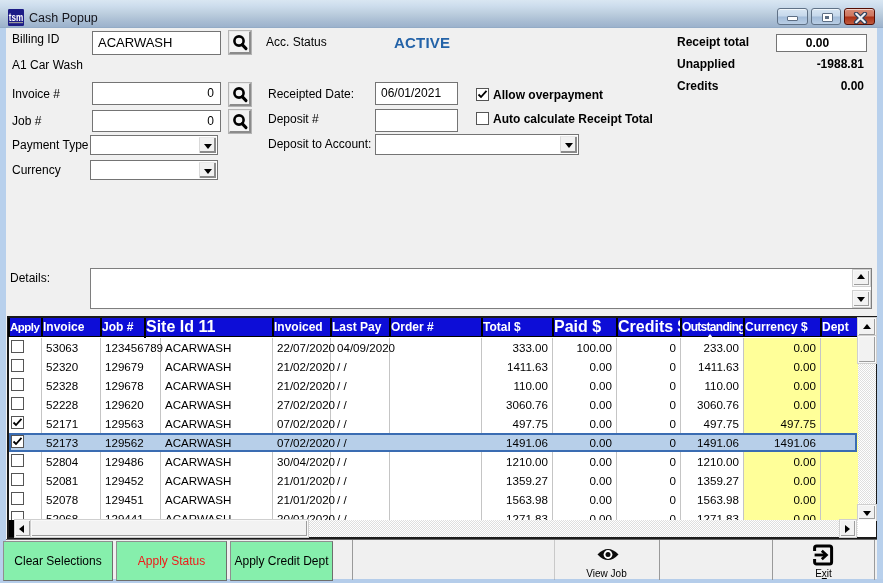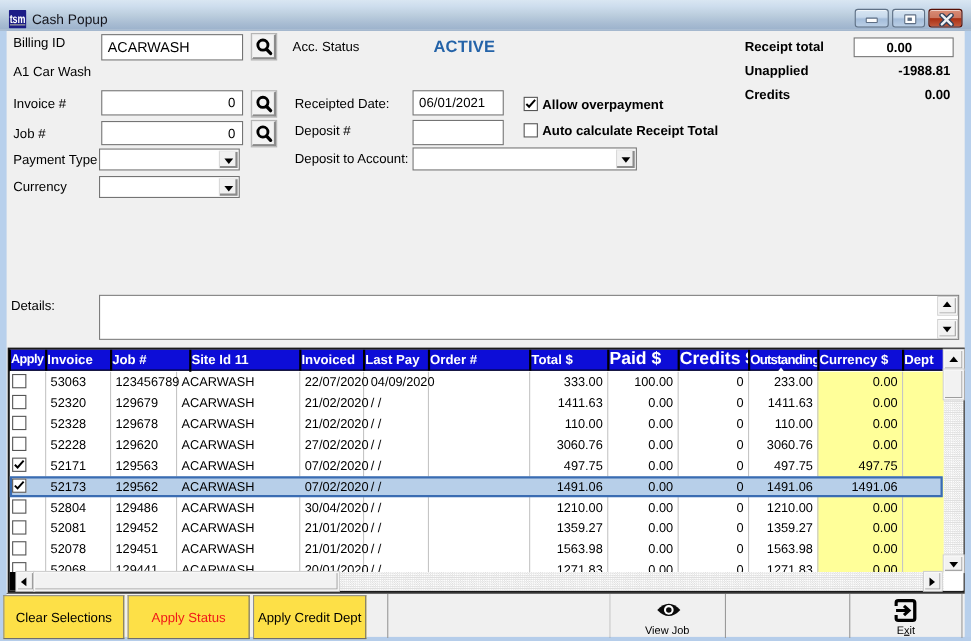--- a/index.html
+++ b/index.html
@@ -20,21 +20,21 @@
 .drop:after{content:"";position:absolute;left:4px;top:6px;border:4px solid transparent;border-top:5px solid #000}
 .hc{position:absolute;color:#fff;font-weight:bold;font-size:12px;text-align:left;
   line-height:18px;overflow:hidden;border-left:2px solid #000;white-space:nowrap}
 .cell{position:absolute;font-size:11.6px;color:#000;white-space:nowrap;line-height:19px}
 .gl{position:absolute;width:1px;background:#c5c5c5}
 .dither{background-image:conic-gradient(#ffffff 90deg,#dfdfdf 0 180deg,#ffffff 0 270deg,#dfdfdf 0);
   background-size:2px 2px}
 .sbtn{position:absolute;background:#f2f2f2;border:1px solid #f8f8f8;
   box-shadow:inset -1px -1px 0 #9d9d9d, 0 0 0 1px #cfcfcf}
 .tri{position:absolute;width:0;height:0;border:4px solid transparent}
-.bbtn{position:absolute;background:#fde047;border:1px solid #8f8f8f;border-bottom-color:#6e6e6e;
+.bbtn{position:absolute;background:#86efac;border:1px solid #8f8f8f;border-bottom-color:#6e6e6e;
   border-right-color:#6e6e6e;font-size:12px;color:#000;display:flex;align-items:center;justify-content:center}
 .sep{position:absolute;width:1px;background:#9a9a9a}
 </style></head><body>
 <div class="a" style="left:0;top:0;width:883px;height:28px;background:linear-gradient(#d9e6f2 0%,#cddded 22%,#bccede 50%,#a9bdd3 78%,#9cb2cc 100%);border-bottom:1px solid #93abc6"></div>
 <div class="a" style="left:0;top:28px;width:6px;height:552px;background:#b8d0ec"></div>
 <div class="a" style="left:877px;top:28px;width:6px;height:552px;background:#b8d0ec"></div>
 <div class="a" style="left:0;top:579px;width:883px;height:4px;background:#b5cdea"></div>
 <svg class="a" style="left:8px;top:9px" width="16" height="17" viewBox="0 0 16 17">
     <rect x="0" y="0" width="16" height="17" rx="1.2" fill="#1c1c86"></rect>
     <text x="8" y="11.5" text-anchor="middle" font-family="Liberation Sans,sans-serif" font-weight="bold" font-size="11" fill="#fff" textLength="14.5" lengthAdjust="spacingAndGlyphs">tsm</text>
@@ -110,21 +110,21 @@
 <div class="a" style="left:90px;top:268px;width:782px;height:41px;background:#fff;border:1px solid #7e7e7e"></div>
 <div class="sbtn" style="left:853px;top:270px;width:17px;height:16px"></div>
 <div class="tri" style="left:857px;top:274px;border-bottom:5px solid #000;border-top:none"></div>
 <div class="sbtn" style="left:853px;top:291px;width:17px;height:16px"></div>
 <div class="tri" style="left:857px;top:297px;border-top:5px solid #000;border-bottom:none"></div>
 <div class="a" style="left:7px;top:316px;width:870px;height:223px;border:2px solid #1a1a1a;background:#fff"></div>
 <div class="a" style="left:9px;top:318px;width:849px;height:18.5px;background:#0d0dd7;border-bottom:1.5px solid #000"></div>
 <div class="hc" style="left:8px;top:318px;width:33px;height:18.5px;font-size:12px;font-size:11.5px;letter-spacing:-0.5px">Apply</div>
 <div class="hc" style="left:41px;top:318px;width:59px;height:18.5px;font-size:12px">Invoice</div>
 <div class="hc" style="left:100px;top:318px;width:60px;height:18.5px;font-size:12px">Job #</div>
-<div class="hc" style="left:172px;top:318px;width:112px;height:30px;font-size:12px">Site Id 11</div>
+<div class="hc" style="left:144px;top:318px;width:112px;height:30px;font-size:16px">Site Id 11</div>
 <div class="hc" style="left:272px;top:318px;width:58px;height:18.5px;font-size:12px">Invoiced</div>
 <div class="hc" style="left:330px;top:318px;width:59px;height:18.5px;font-size:12px">Last Pay</div>
 <div class="hc" style="left:389px;top:318px;width:92px;height:18.5px;font-size:12px">Order #</div>
 <div class="hc" style="left:481px;top:318px;width:71px;height:18.5px;font-size:12px">Total $</div>
 <div class="hc" style="left:552px;top:318px;width:64px;height:18.5px;font-size:16px">Paid $</div>
 <div class="hc" style="left:616px;top:318px;width:64px;height:18.5px;font-size:16px">Credits $</div>
 <div class="hc" style="left:680px;top:318px;width:63px;height:18.5px;font-size:12px;letter-spacing:-0.7px">Outstanding</div>
 <div class="hc" style="left:743px;top:318px;width:77px;height:18.5px;font-size:12px">Currency $</div>
 <div class="hc" style="left:820px;top:318px;width:38px;height:18.5px;font-size:12px">Dept</div>
 <div class="tri" style="left:707px;top:331px;border:3px solid transparent;border-bottom:4px solid #fff"></div>

